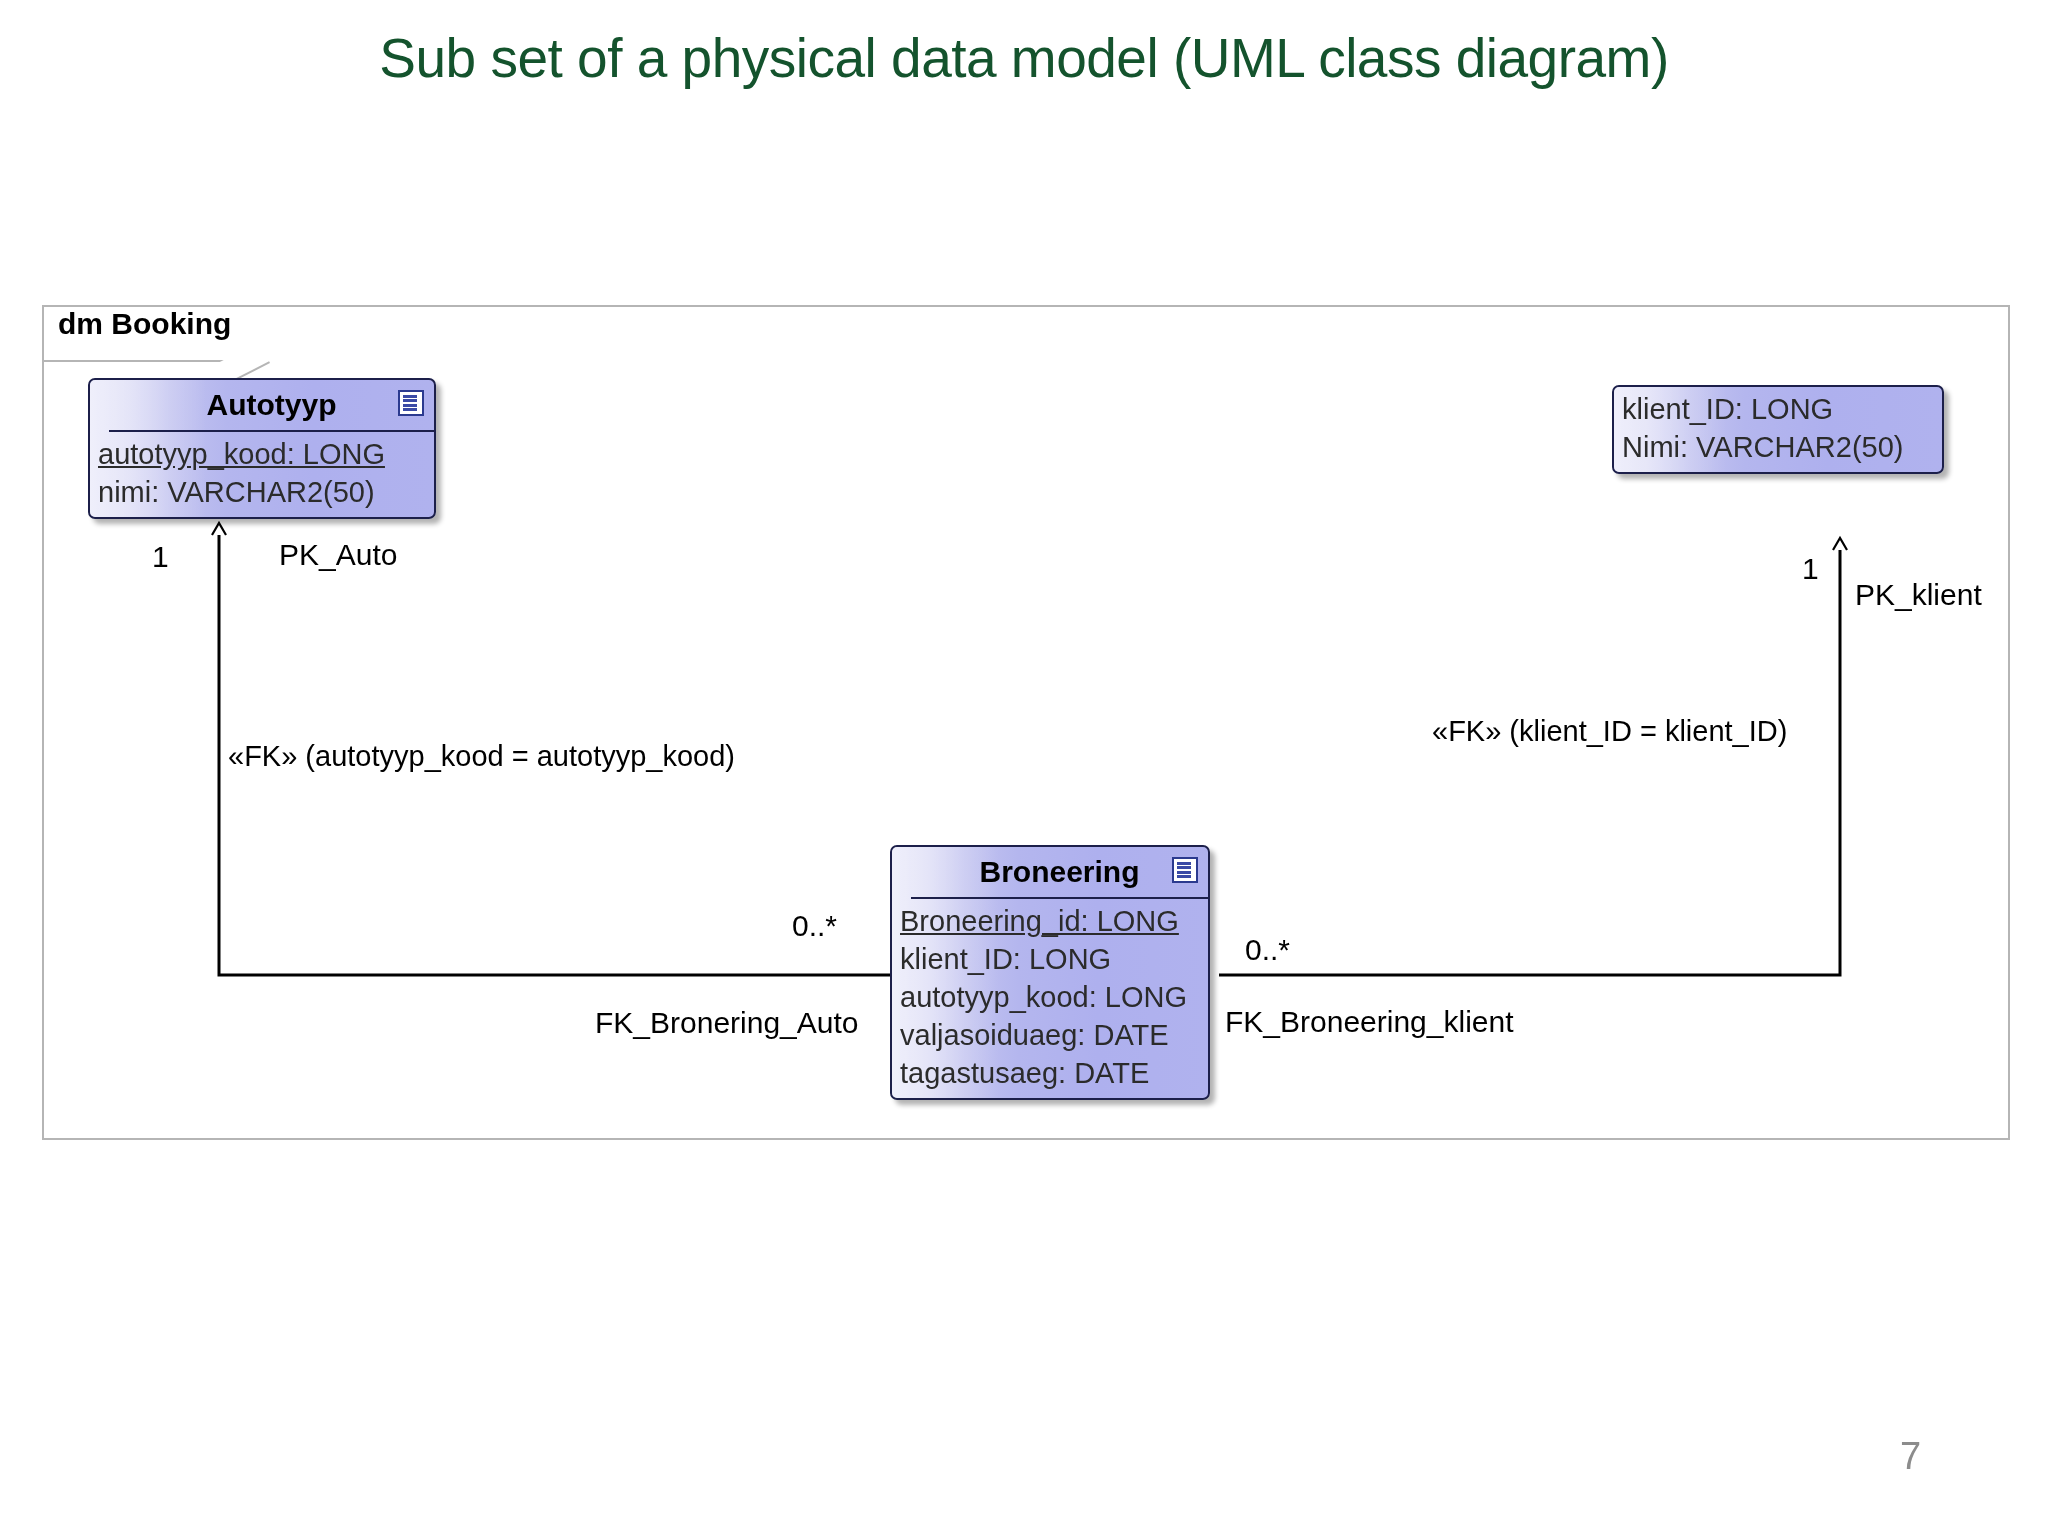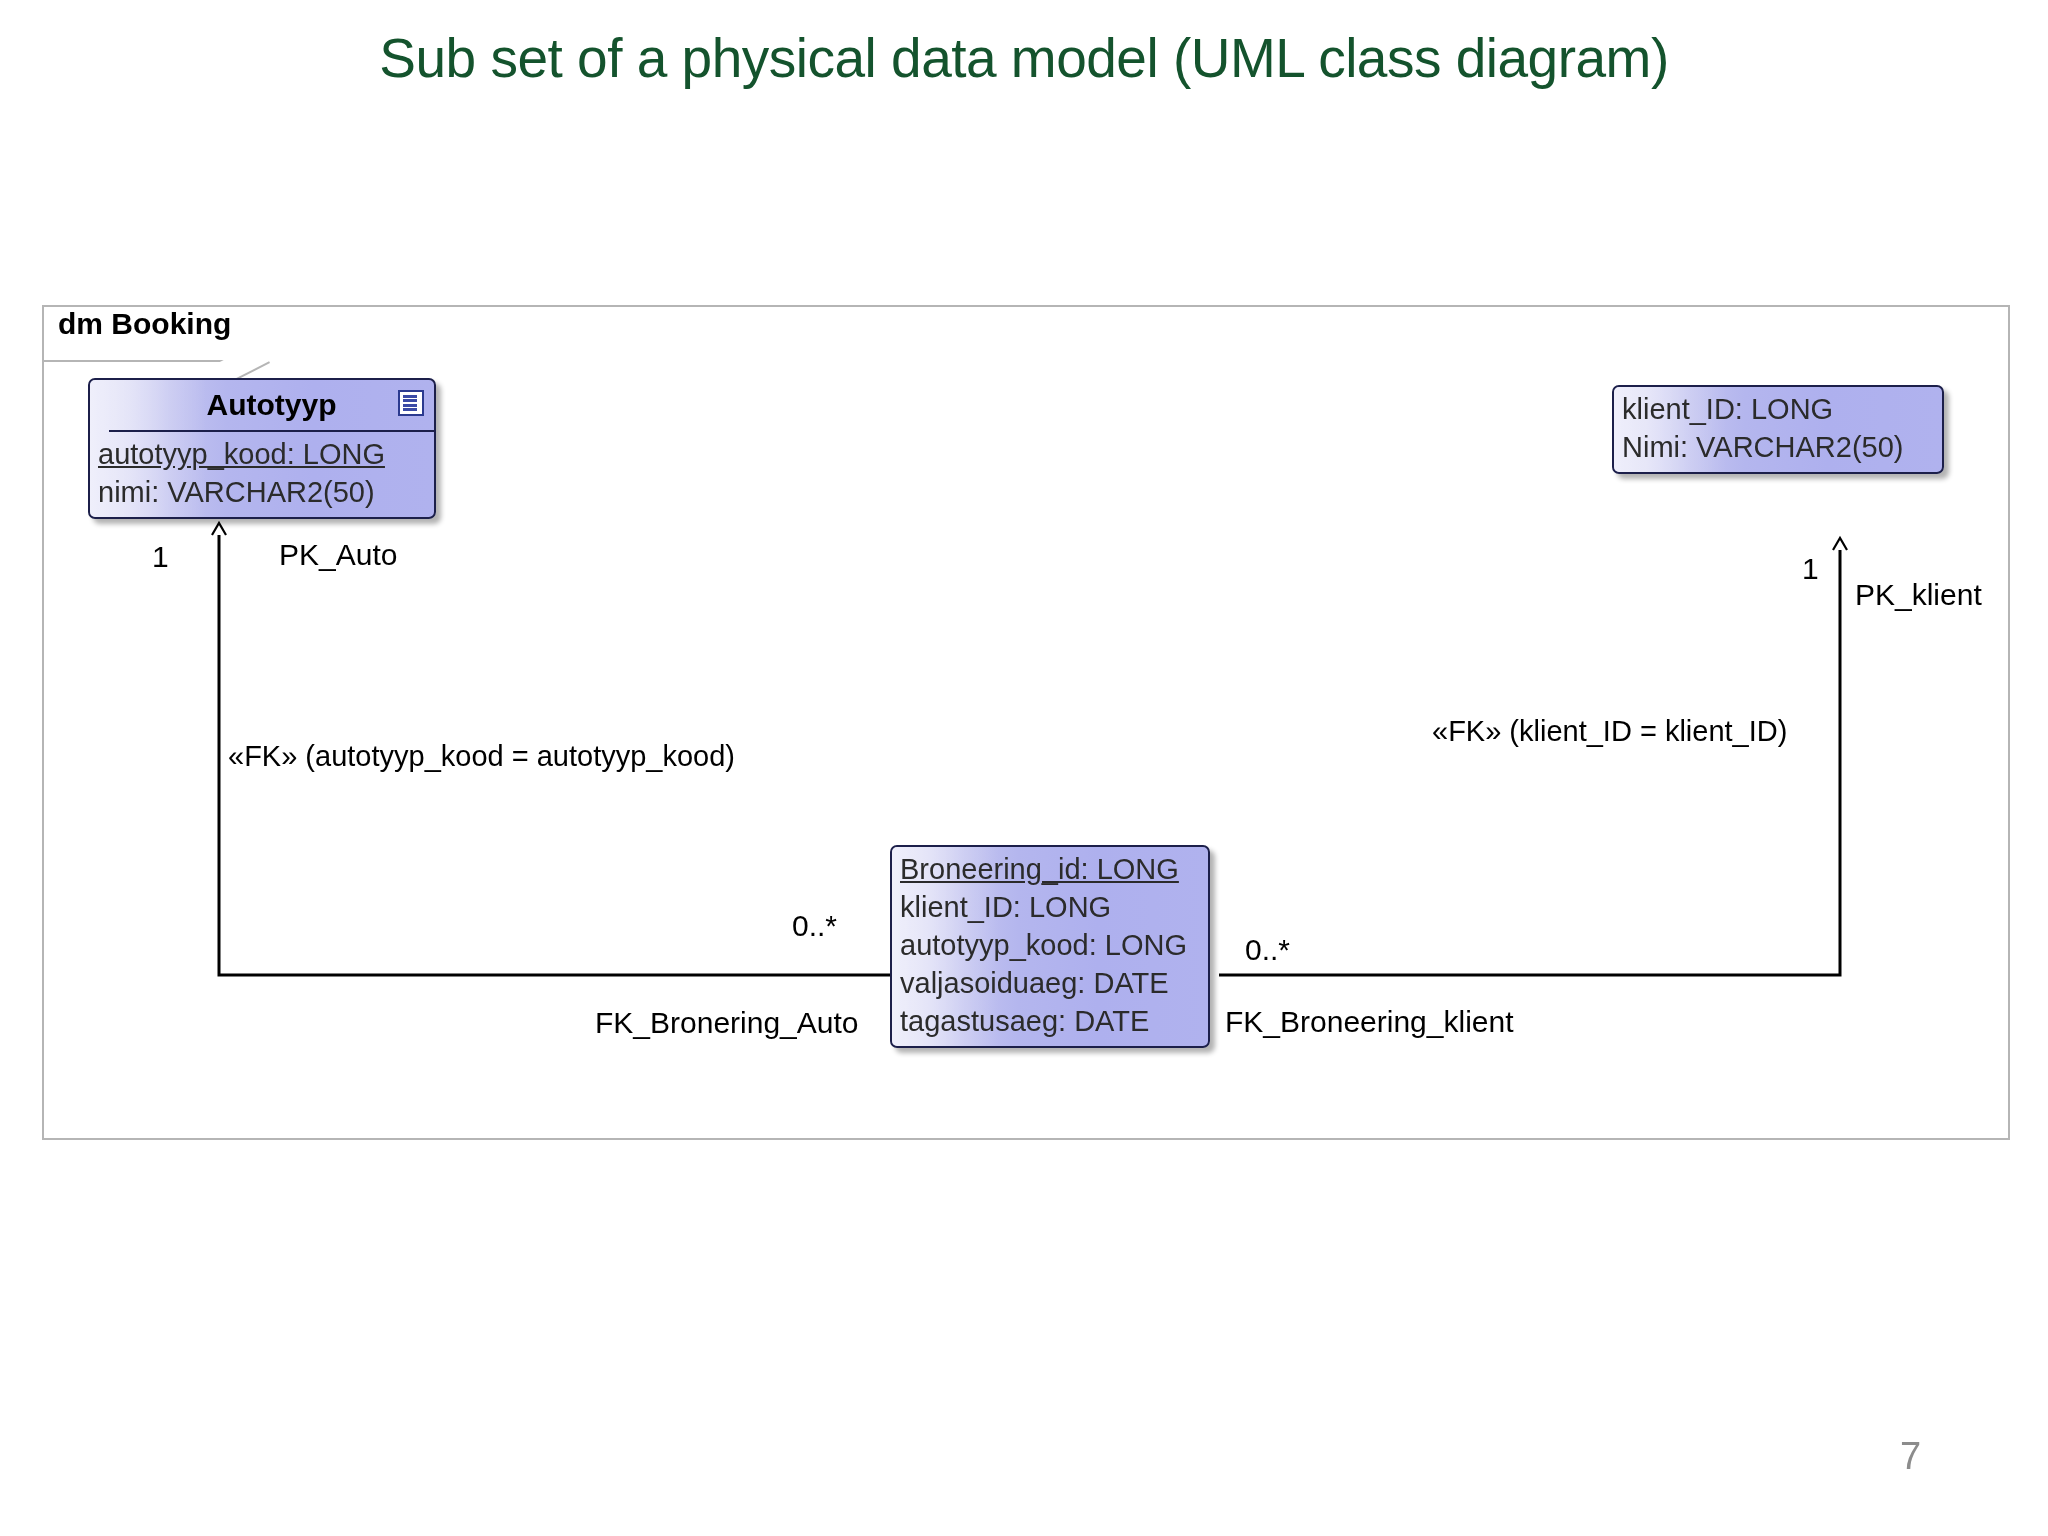--- a/index.html
+++ b/index.html
@@ -230,20 +230,29 @@
 <div class="uml-class" id="class-klient" style="left:1612px; top:385px; width:332px;">
   <div class="sheen"></div>
   <div class="uml-attrs">
     <div class="attr">klient_ID: LONG</div>
     <div class="attr">Nimi: VARCHAR2(50)</div>
   </div>
 </div>
 
 <div class="uml-class" id="class-broneering" style="left:890px; top:845px; width:320px;">
   <div class="sheen"></div>
+  <div class="uml-header">
+    <span>Broneering</span>
+    <span class="table-icon" style="right:10px; top:10px;">
+      <i></i>
+        <i></i>
+        <i></i>
+        <i></i>
+    </span>
+  </div>
   <div class="uml-attrs">
     <div class="attr pk">Broneering_id: LONG</div>
     <div class="attr">klient_ID: LONG</div>
     <div class="attr">autotyyp_kood: LONG</div>
     <div class="attr">valjasoiduaeg: DATE</div>
     <div class="attr">tagastusaeg: DATE</div>
   </div>
 </div>
 
 <div class="diag-label" style="left:152px; top:540px;">1</div>

